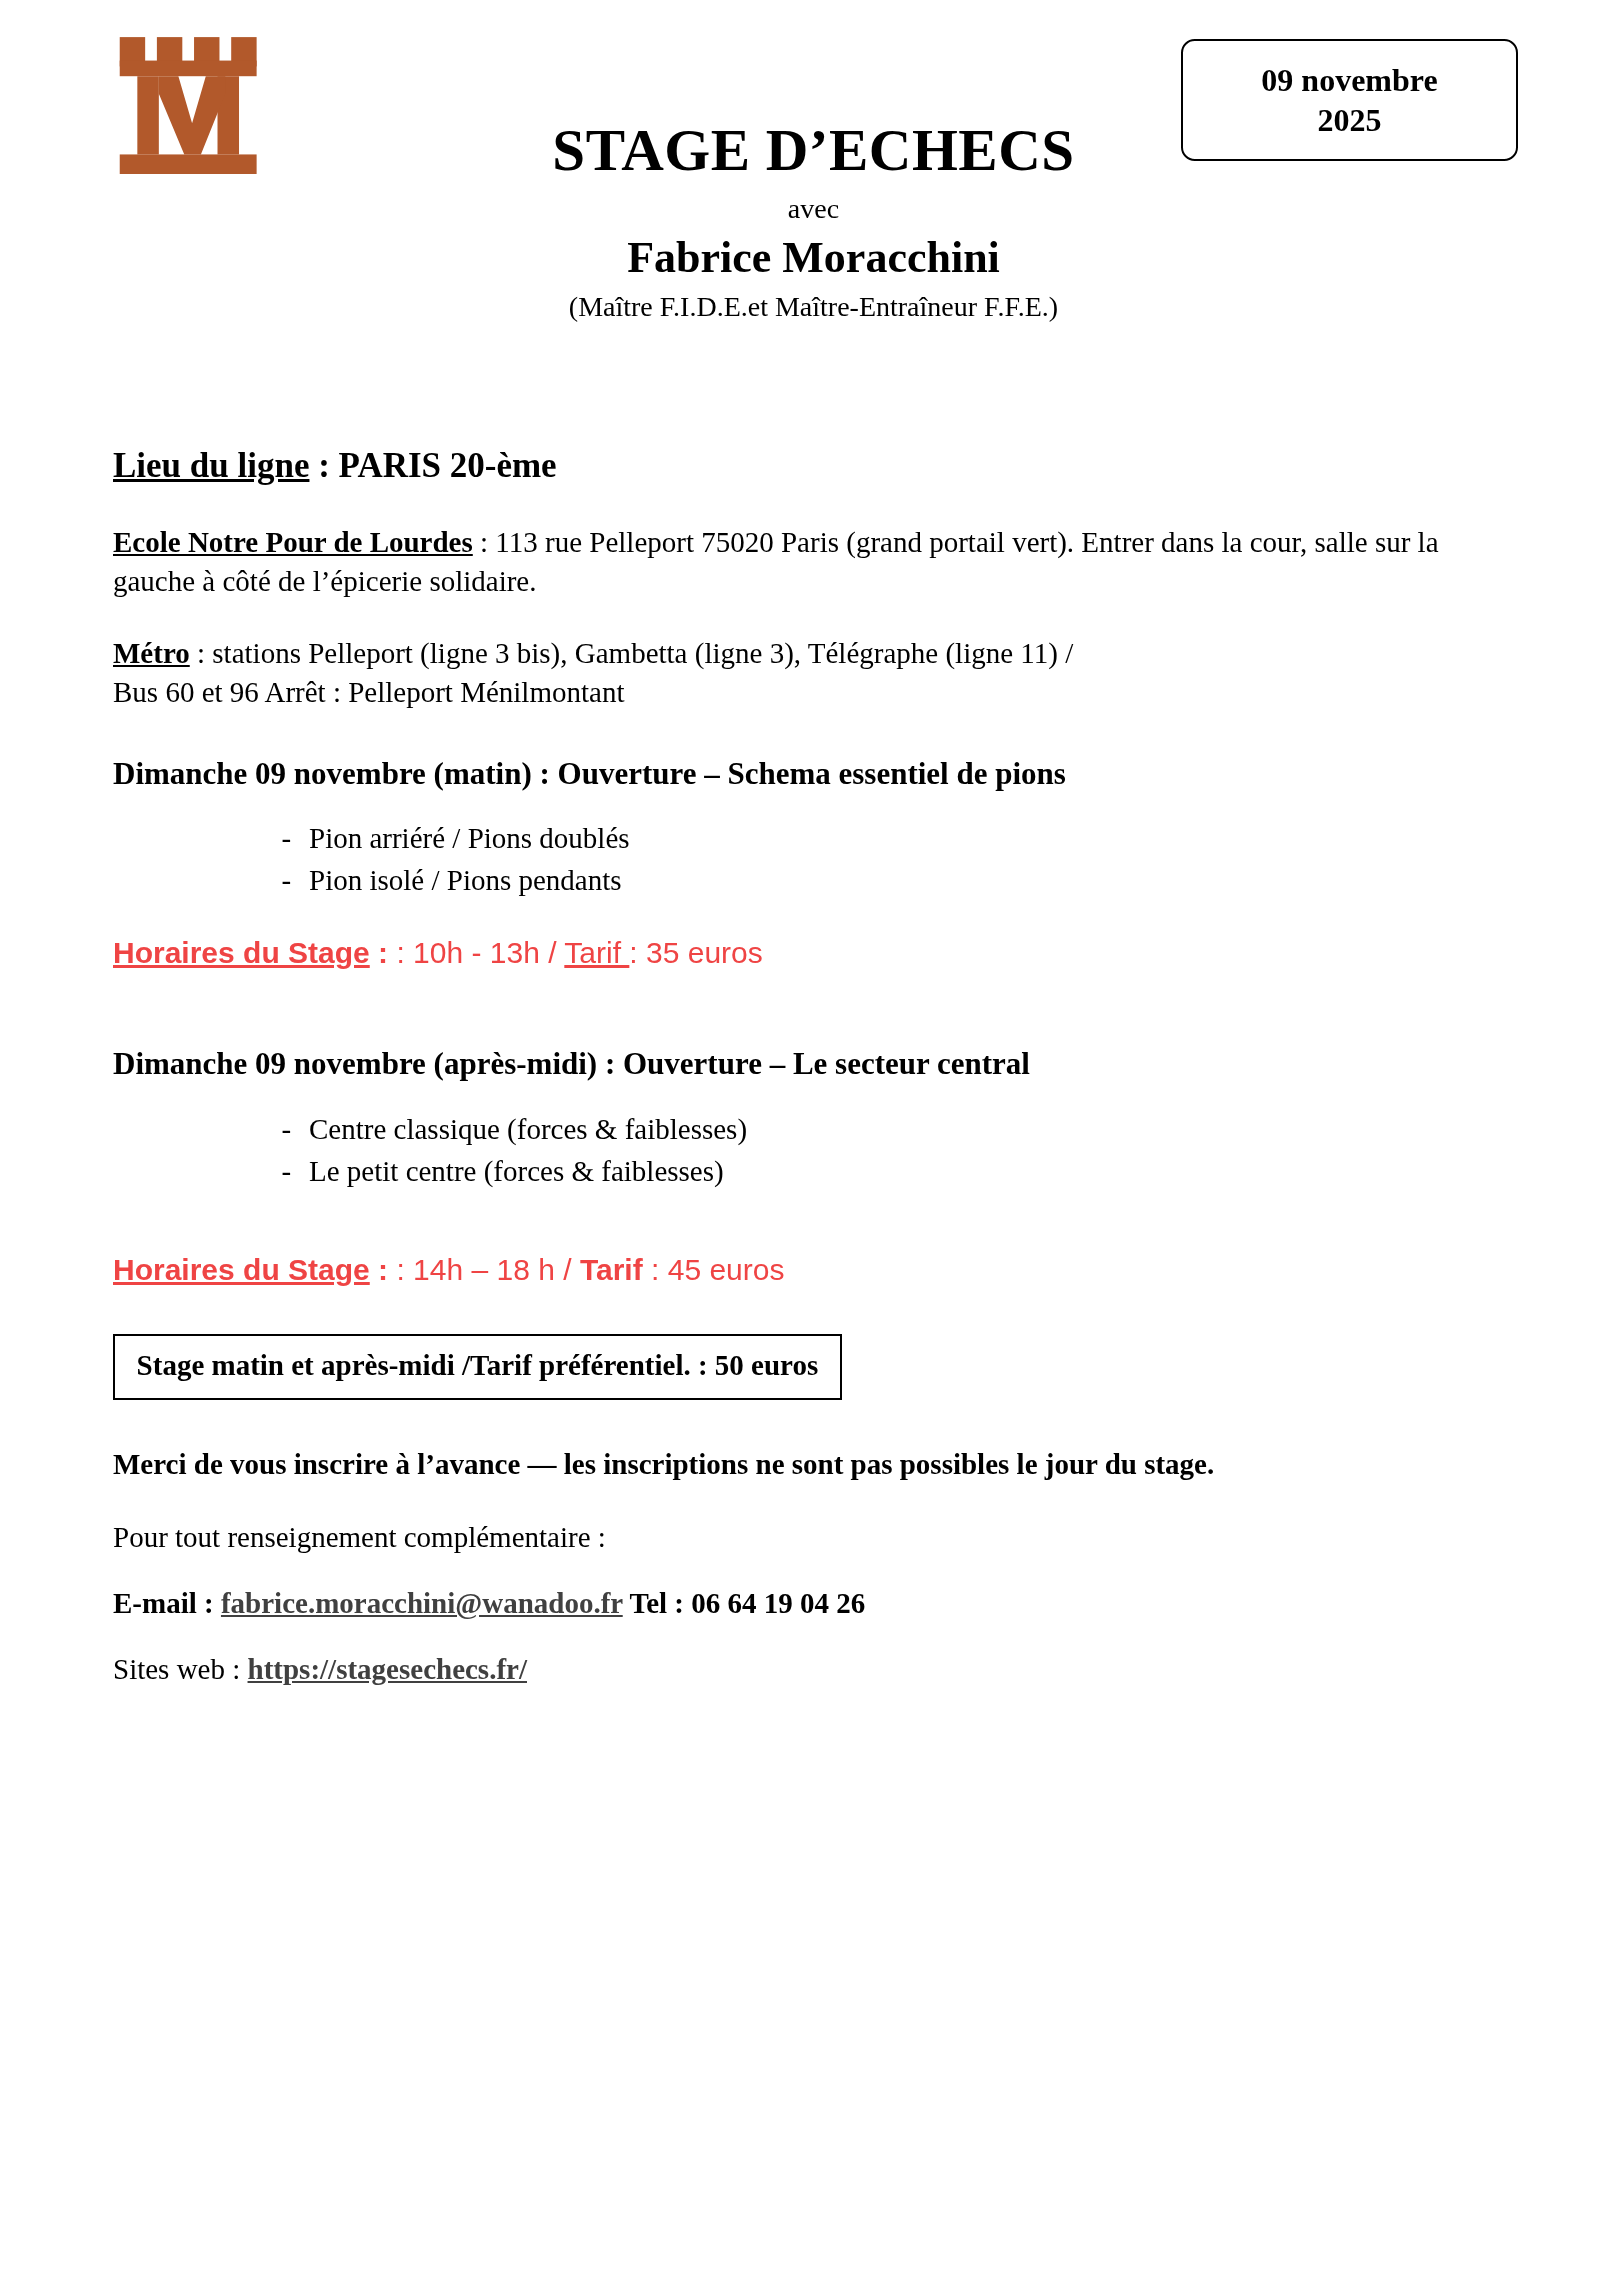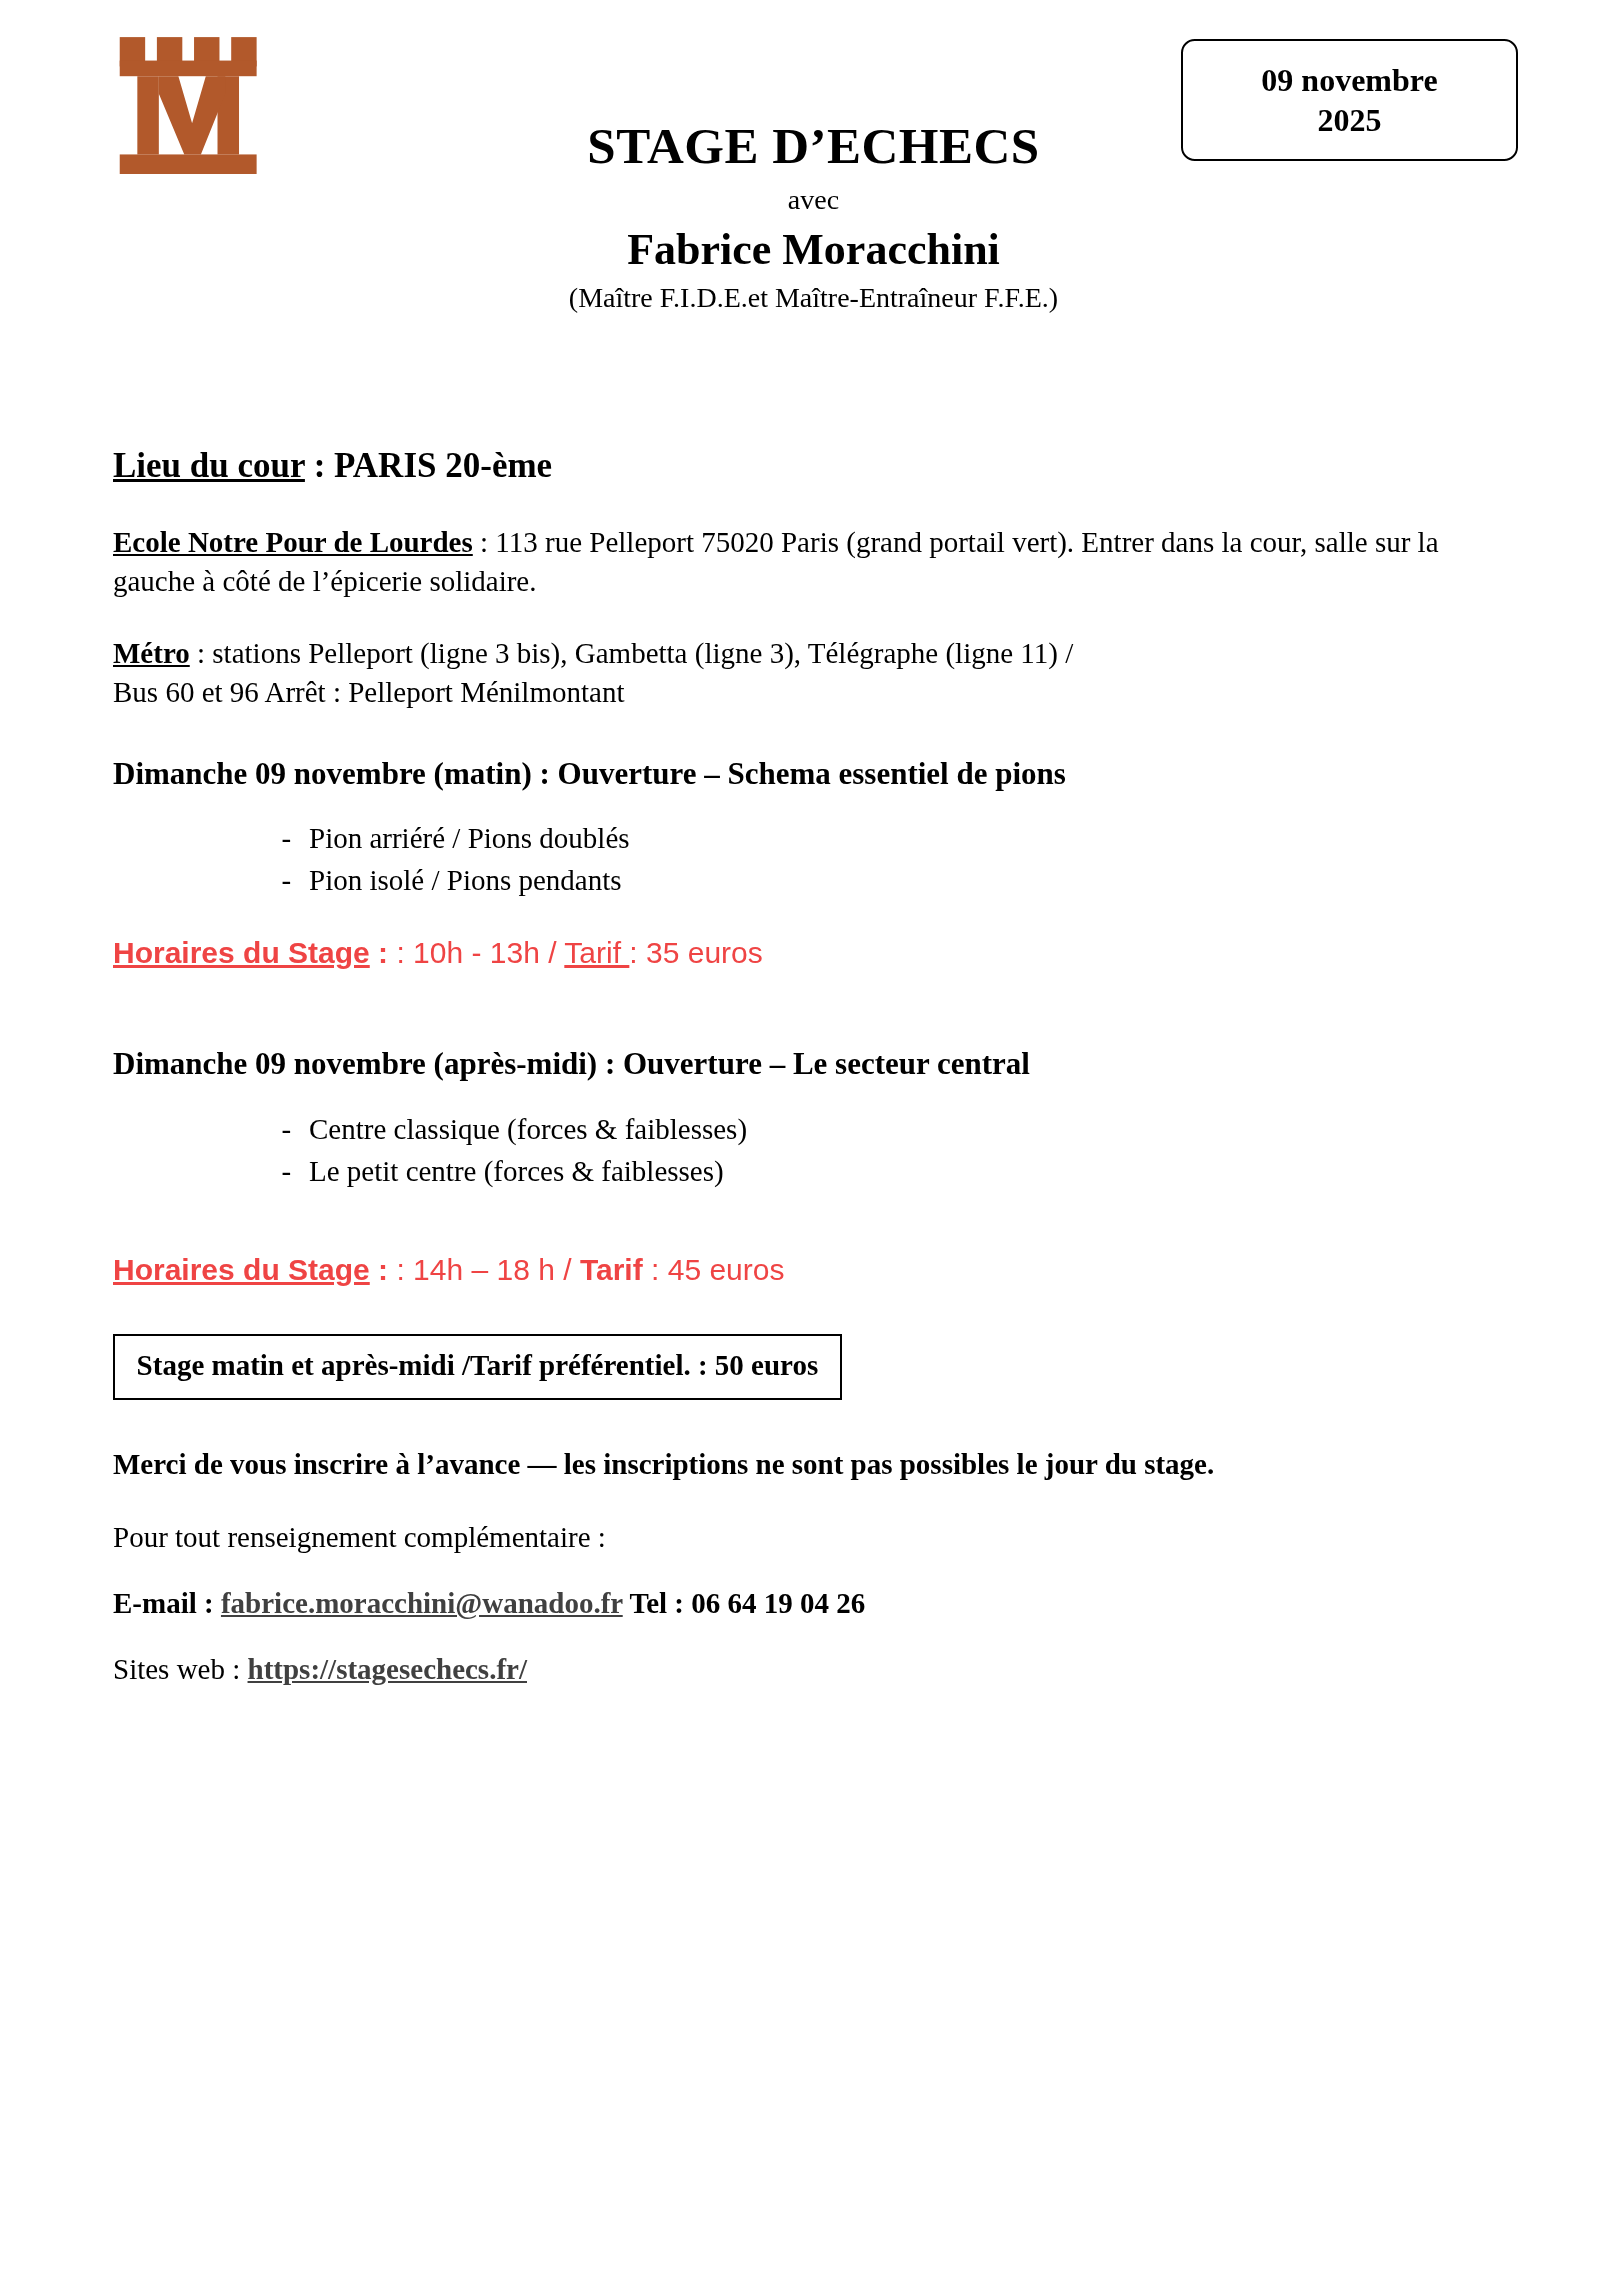--- a/index.html
+++ b/index.html
@@ -32,21 +32,21 @@
     height: 157px;
   }
   .title-block {
     position: absolute;
     left: 294px;
     top: 118px;
     width: 1039px;
     text-align: center;
   }
   .main-title {
-    font-size: 51px;
+    font-size: 59px;
     font-weight: bold;
     letter-spacing: 0.5px;
     line-height: 1.1;
   }
   .avec {
     font-size: 28px;
     margin-top: 9.8px;
   }
   .speaker {
     font-size: 44px;
@@ -192,21 +192,21 @@
   <div class="title-block">
     <div class="main-title">STAGE D’ECHECS</div>
     <div class="avec">avec</div>
     <div class="speaker">Fabrice Moracchini</div>
     <div class="speaker-sub">(Maître F.I.D.E.et Maître-Entraîneur F.F.E.)</div>
   </div>
 
   <div class="content">
 
     <div class="lieu">
-      <span class="u">Lieu du cour</span><span> : </span><span>PARIS 20-ème</span>
+      <span class="u">Lieu du ligne</span><span> : </span><span>PARIS 20-ème</span>
     </div>
 
     <p class="para">
       <b class="u">Ecole Notre Pour de Lourdes</b><span> : 113 rue Pelleport 75020 Paris (grand portail vert). Entrer dans la cour, salle sur la gauche à côté de l’épicerie solidaire.</span>
     </p>
 
     <p class="para tight">
       <b class="u">Métro</b><span> : stations Pelleport (ligne 3 bis), Gambetta (ligne 3), Télégraphe (ligne 11) /</span><br>
       <span> Bus 60 et 96 Arrêt : Pelleport Ménilmontant</span>
     </p>

